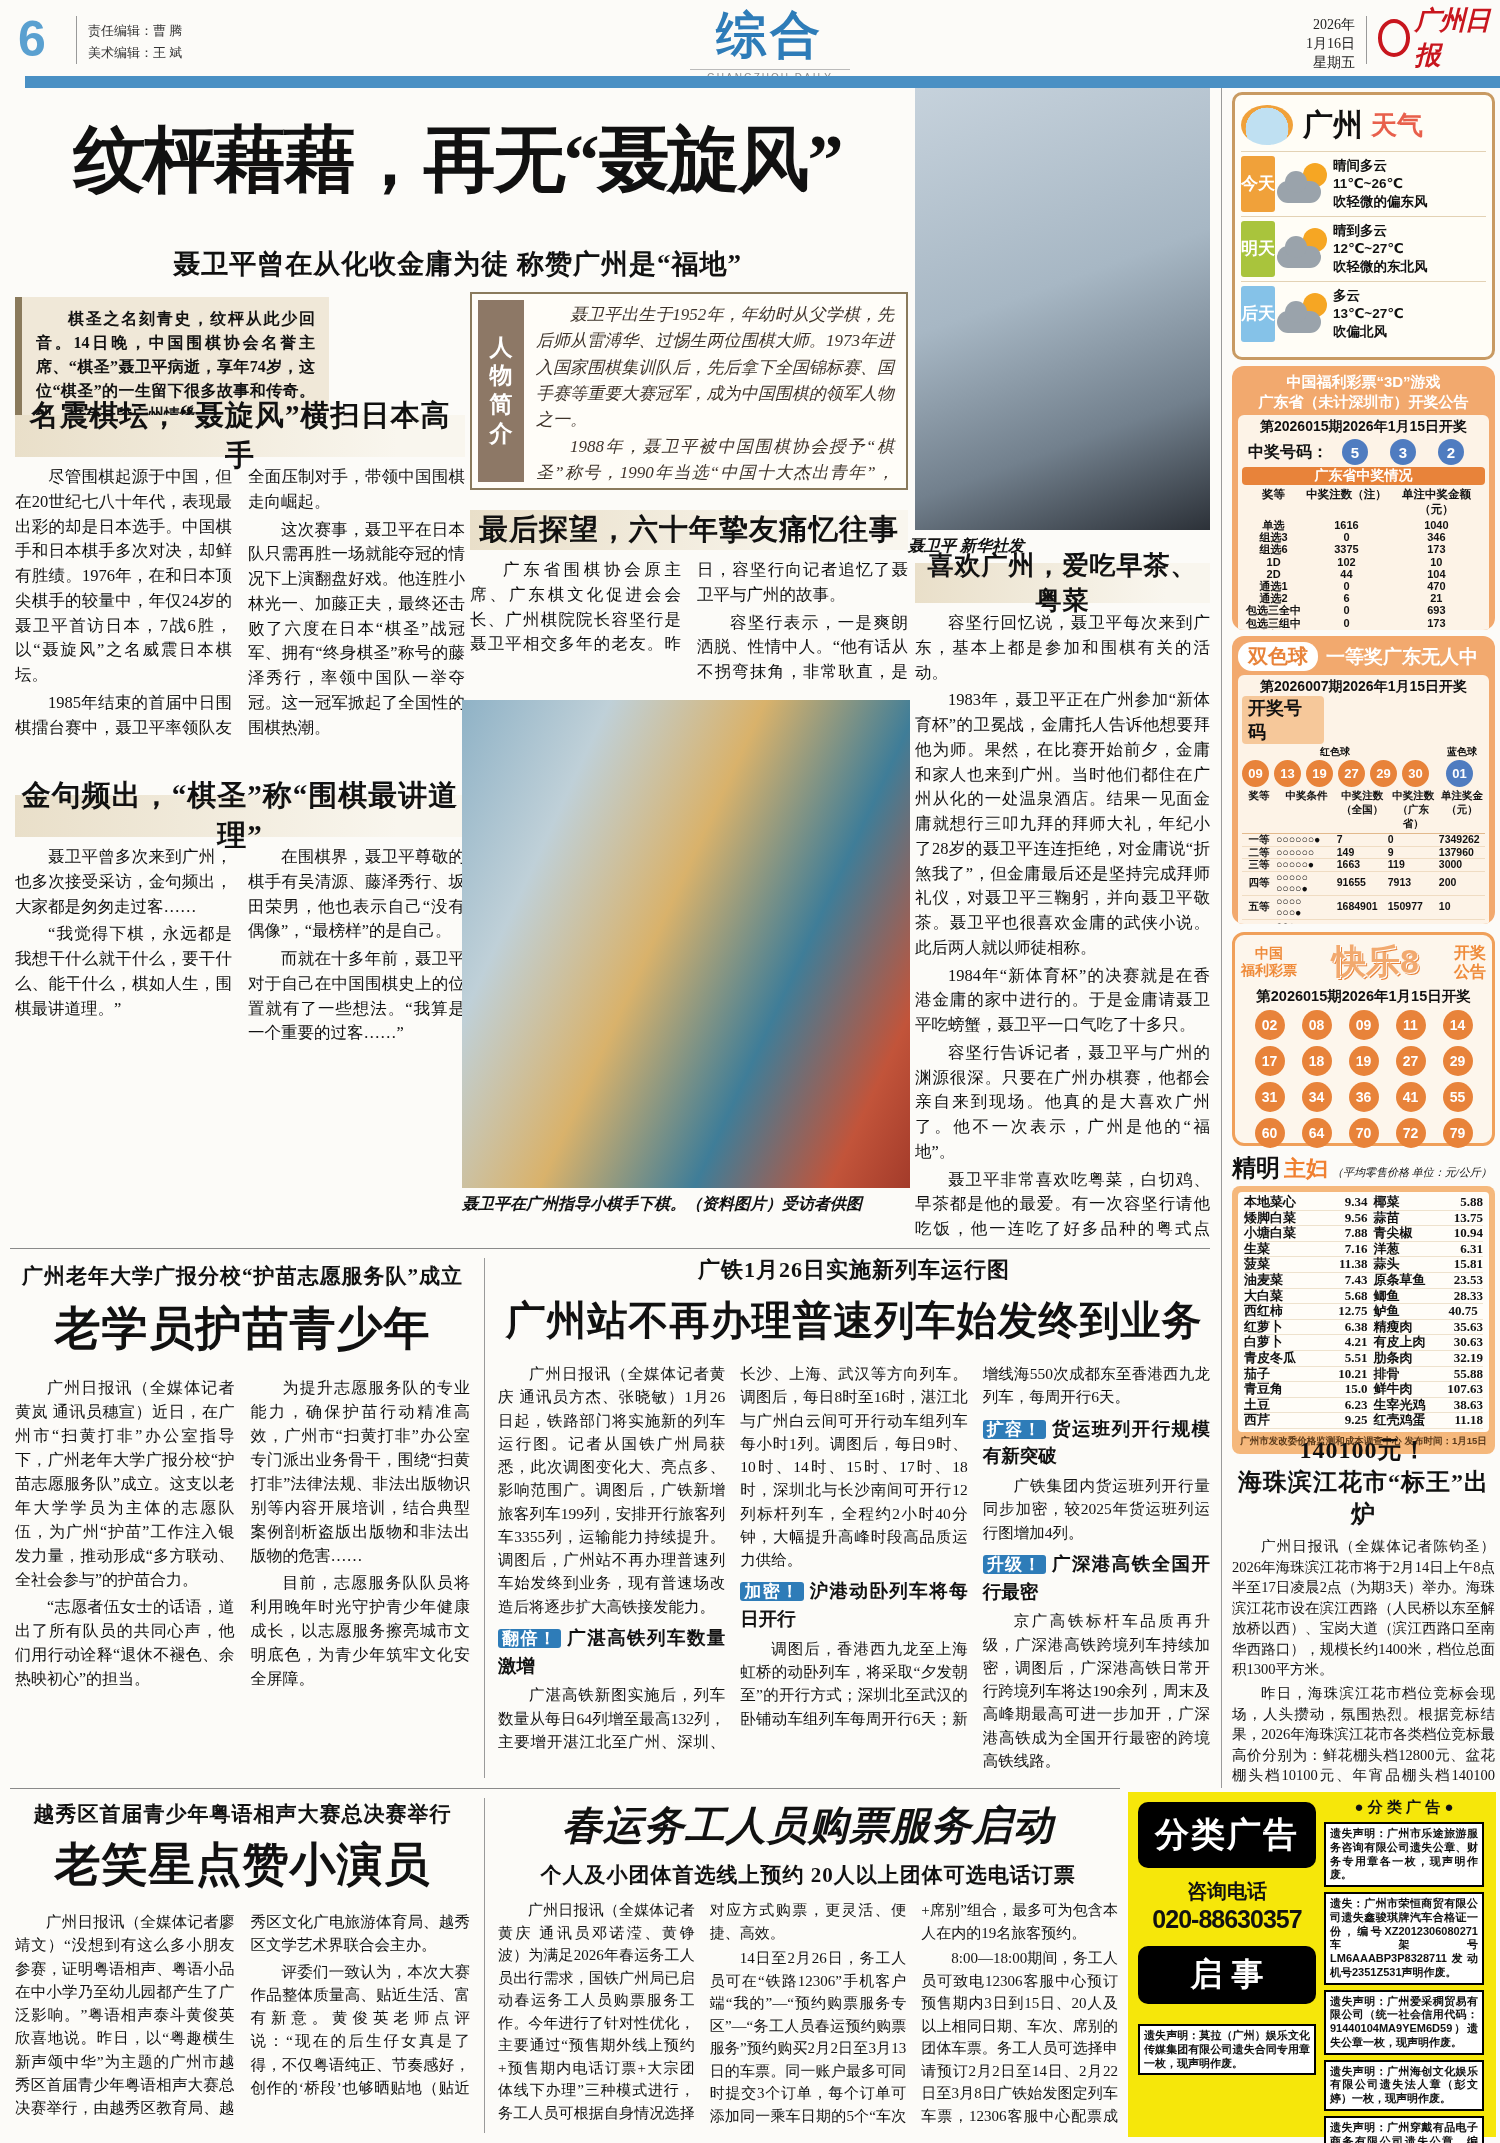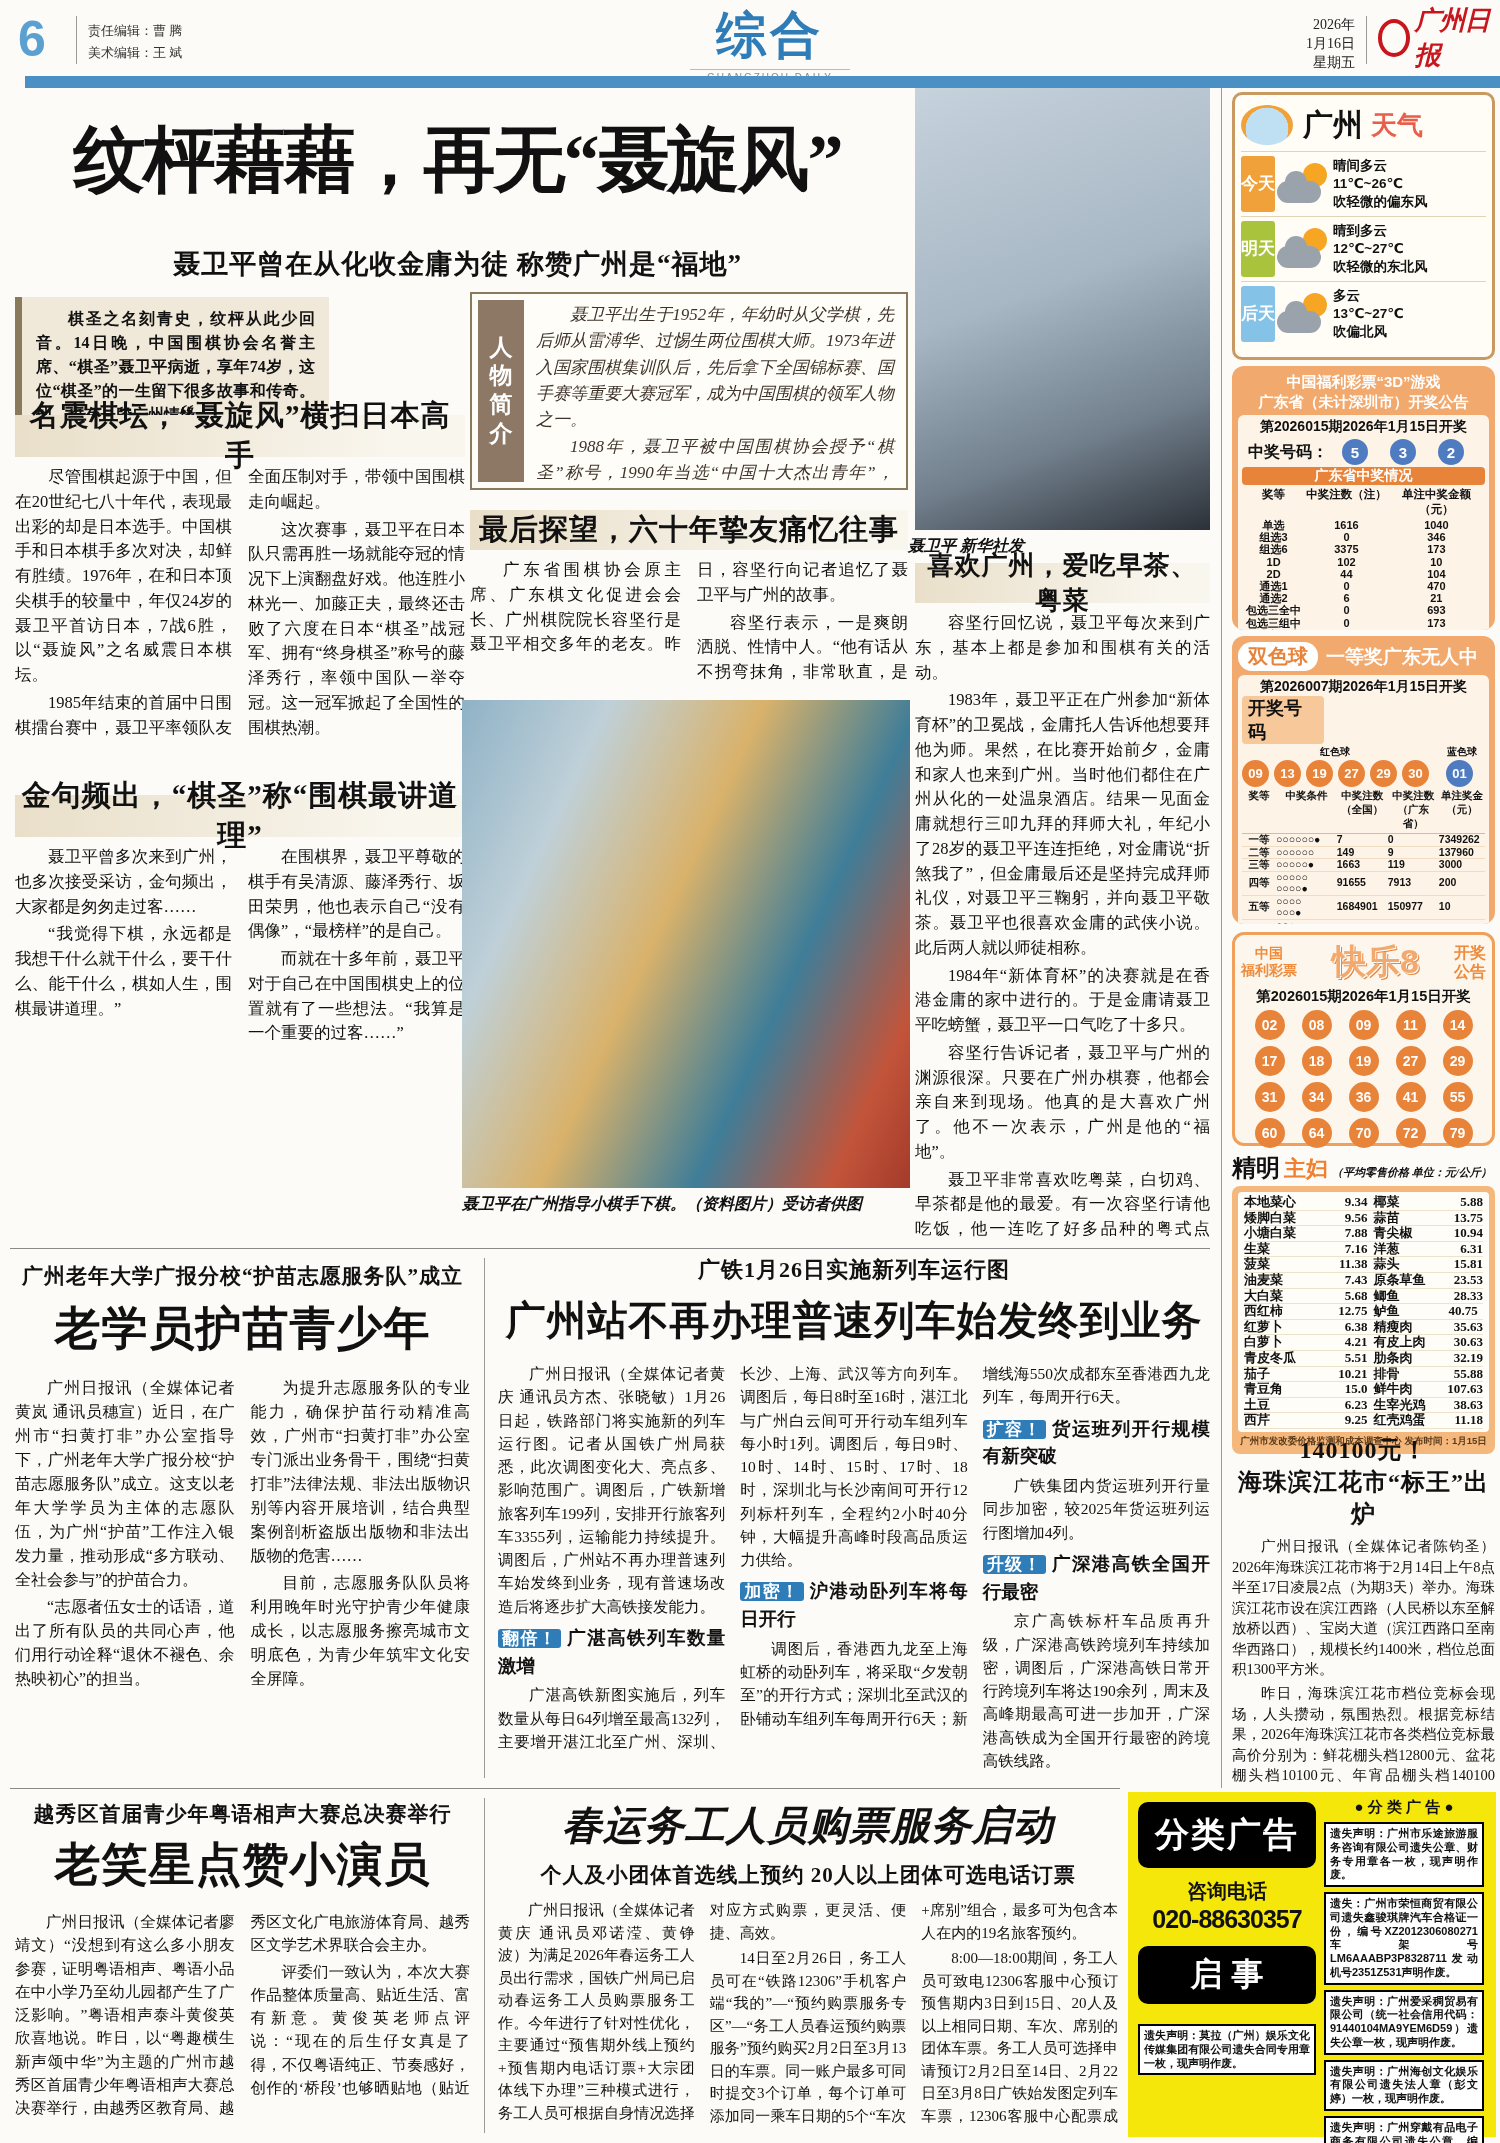--- a/index.html
+++ b/index.html
@@ -452,21 +452,21 @@
         <span class="ball" style="width:30px;height:30px;background:#e8833a;font-size:14px;">70</span>
         <span class="ball" style="width:30px;height:30px;background:#e8833a;font-size:14px;">72</span>
         <span class="ball" style="width:30px;height:30px;background:#e8833a;font-size:14px;">79</span>
       </div>
   </div>
 
   <div class="abs" style="left:1232px;top:1152px;width:263px;height:276px;">
     <div style="display:flex;align-items:baseline;">
       <span style="font-size:24px;font-weight:900;">精明</span>
       <span class="hei" style="font-size:22px;font-weight:900;color:#f08030;margin-left:4px;">主妇</span>
-      <span class="kai" style="font-size:11px;font-weight:700;margin-left:4px;text-align:center;">（平均零售价格  单位：元/公斤）</span>
+      <span class="kai" style="font-size:11px;font-weight:400;margin-left:4px;text-align:center;">（平均零售价格  单位：元/公斤）</span>
     </div>
     <div style="background:#f5b87c;border-radius:8px;padding:6px;margin-top:2px;">
       <div style="background:#fffdf8;border-radius:4px;padding:3px 6px;">
           <div style="display:flex;font-size:13px;font-weight:700;line-height:14.6px;border-bottom:1px solid #eee2cd;">
           <span style="width:36%;">本地菜心</span>
           <span style="width:17%;text-align:right;padding-right:6px;">9.34</span>
           <span style="width:30%;">椰菜</span>
           <span style="width:17%;text-align:right;">5.88</span>
         </div>
           <div style="display:flex;font-size:13px;font-weight:700;line-height:14.6px;border-bottom:1px solid #eee2cd;">

